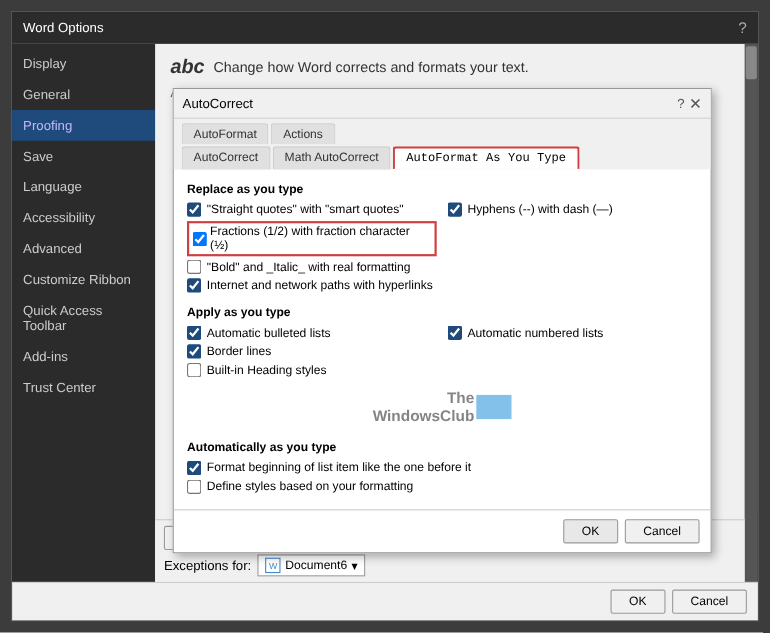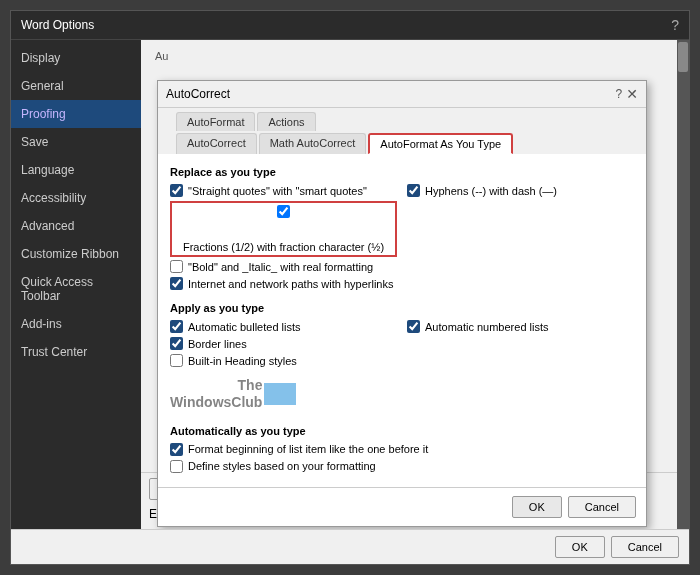--- a/index.html
+++ b/index.html
@@ -296,21 +296,21 @@
       border-radius: 2px;
     }
 
     .content-wrapper {
       display: flex;
       flex: 1;
       overflow: hidden;
     }
 
     .tabs-container {
-      padding: 4px 18px 0;
+      padding: 4px 7px 0;
       background: #f0f0f0;
     }
 
     .tab-group-top, .tab-group-bottom {
       display: flex;
       gap: 2px;
       margin-bottom: 2px;
     }
   </style>
 </head>
@@ -357,20 +357,24 @@
       </div>
       <div class="sidebar-item">
         <span>Add-ins</span>
       </div>
       <div class="sidebar-item">
         <span>Trust Center</span>
       </div>
     </div>
 
     <div class="content-area" style="position:relative;">
+      <div class="content-header">
+        <span class="abc-label">abc</span>
+        <span class="header-text">Change how Word corrects and formats your text.</span>
+      </div>
       <div class="auto-text">Au</div>
 
       <div class="autocorrect-dialog">
 
         <div class="dialog-title-bar">
           <span>AutoCorrect</span>
           <div class="dialog-title-controls">
             <span class="dialog-btn-help">?</span>
             <span class="dialog-btn-close">✕</span>
           </div>
@@ -385,36 +389,36 @@
               <span>Actions</span>
             </div>
           </div>
           <div class="tab-group-bottom">
             <div class="tab">
               <span>AutoCorrect</span>
             </div>
             <div class="tab">
               <span>Math AutoCorrect</span>
             </div>
-            <div class="tab active" style="border: 2px solid #d04040; border-bottom: 1px solid #fff; background:#fff; color:#000;">
+            <div class="tab active" style="border: 2px solid #d04040; border-bottom: 1px solid #fff; background:#fff; color:#000;font-family:Liberation Mono, monospace;">
               <span>AutoFormat As You Type</span>
             </div>
           </div>
         </div>
 
         <div class="dialog-body">
 
           <div class="section-title">Replace as you type</div>
           <div class="two-col">
             <div class="col-left">
               <div class="checkbox-row">
                 <input type="checkbox" checked="" style="">
                 <span class="checkbox-label">"Straight quotes" with "smart quotes"</span>
               </div>
-              <div style="border: 2px solid #d04040; padding: 2px 3px; margin-bottom: 3px; display:flex; align-items:center; gap:23px;flex-direction:column;">
+              <div style="border: 2px solid #d04040; padding: 2px 3px; margin-bottom: 3px; display:flex; align-items:center; gap:3px;">
                 <input type="checkbox" checked="" style="">
                 <span class="checkbox-label">Fractions (1/2) with fraction character (½)</span>
               </div>
               <div class="checkbox-row">
                 <input type="checkbox" style="">
                 <span class="checkbox-label">"Bold" and _Italic_ with real formatting</span>
               </div>
             </div>
             <div class="col-right">
               <div class="checkbox-row">
@@ -447,21 +451,21 @@
               </div>
             </div>
             <div class="col-right">
               <div class="checkbox-row">
                 <input type="checkbox" checked="" style="">
                 <span class="checkbox-label">Automatic numbered lists</span>
               </div>
             </div>
           </div>
 
-          <div style="display:flex; align-items:center; gap:2px; margin: 6px 0; opacity:0.6;">
+          <div style="display:flex; justify-content:center; align-items:center; gap:2px; margin: 6px 0; opacity:0.6;">
             <div style="text-align:right; font-size:14px; font-weight:bold; color:#333; line-height:1.2;">
               <div>The</div>
               <div>WindowsClub</div>
             </div>
             <div style="width:32px; height:22px; background:#3399dd;"></div>
           </div>
 
           <div class="separator"></div>
 
           <div class="section-title">Automatically as you type</div>

